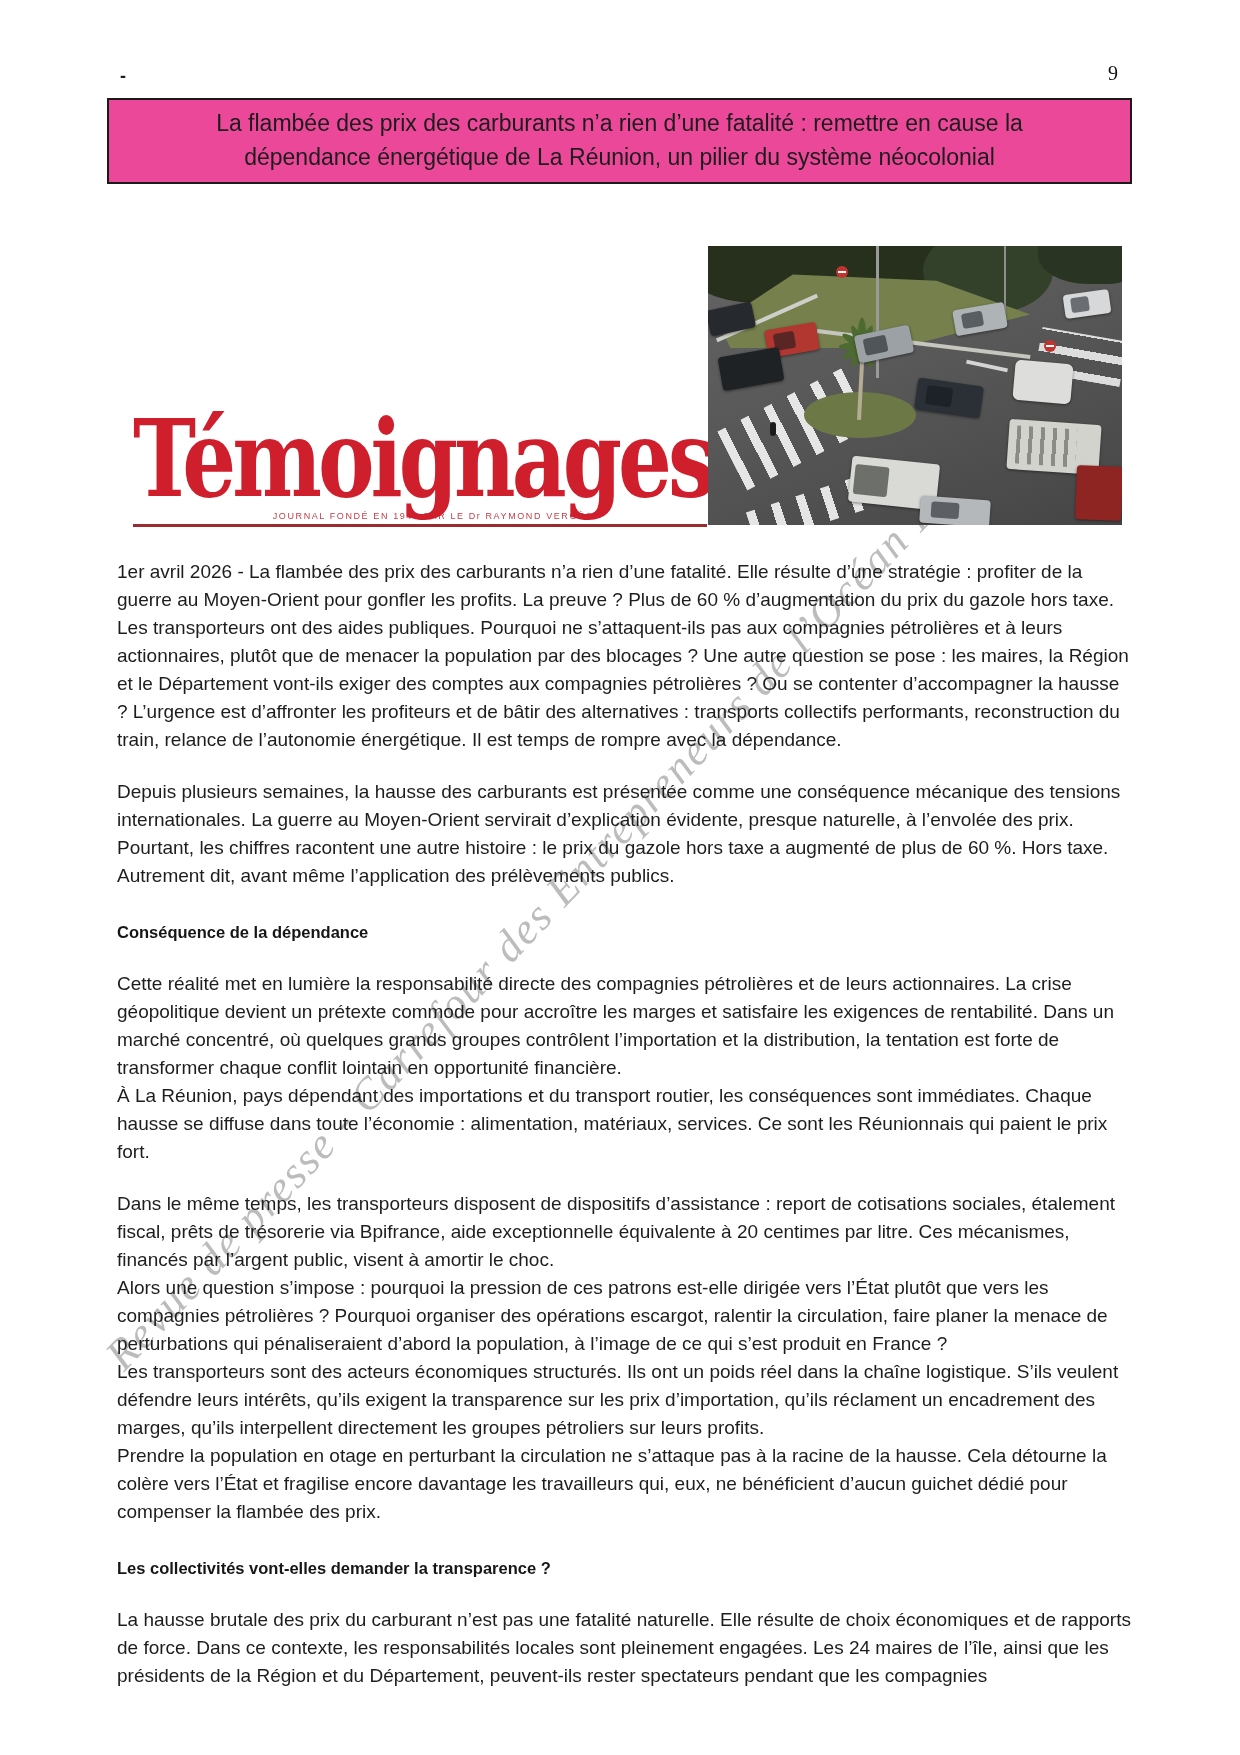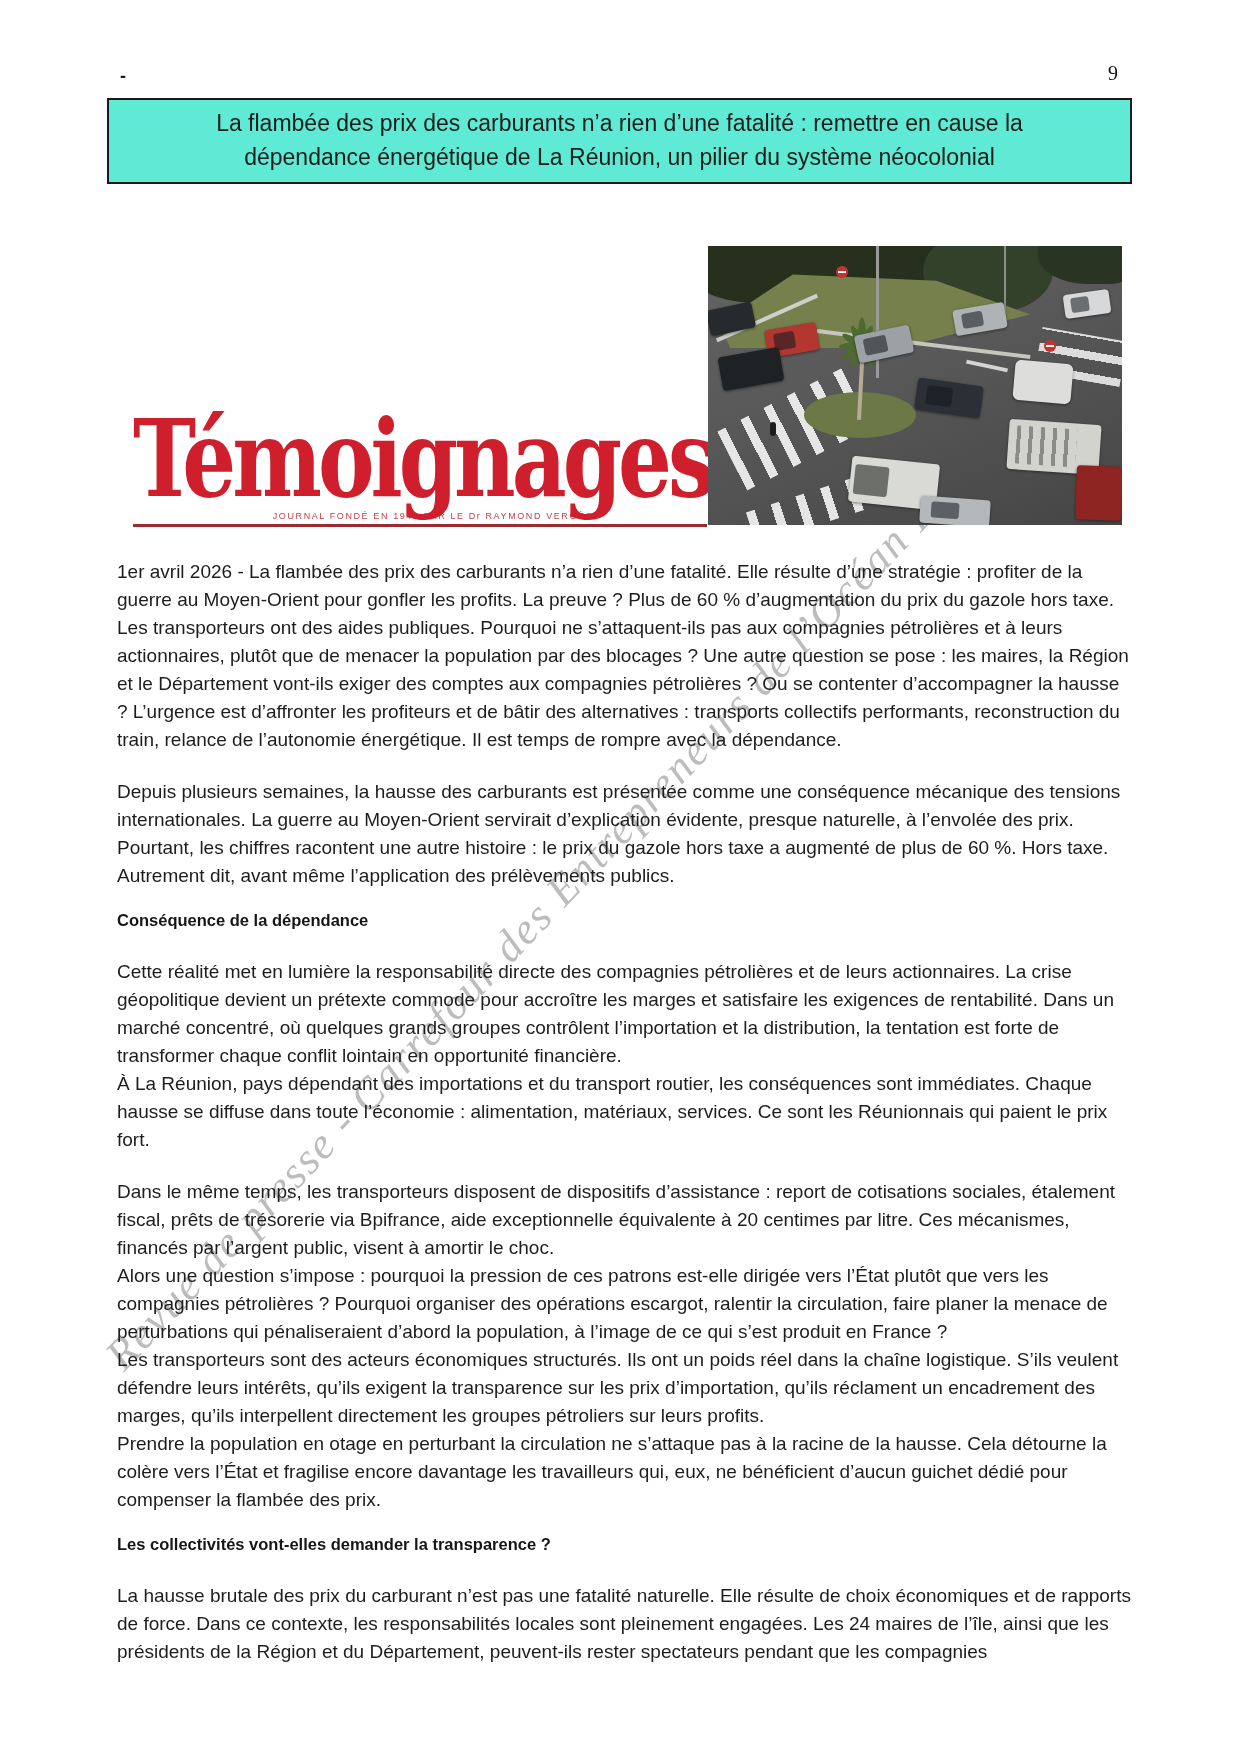--- a/index.html
+++ b/index.html
@@ -34,21 +34,21 @@
   .dash{position:absolute;left:13px;top:66px;font-size:18px;font-weight:bold;}
   .pagenum{position:absolute;right:14px;top:62px;font-family:"Liberation Serif",serif;font-size:20px;color:#111;}
   
   .title-box{
     position:relative;z-index:1;
     border:2px solid #1a1a1a;
     text-align:center;
     font-size:23px;line-height:34px;
     padding:6px 4px 8px 4px;
     color:#1c1c1c;
-    background:#5eead4;
+    background:#ec4899;
   }
   
   .media-row{position:relative;z-index:2;height:312px;margin-top:31px;text-align:center;}
   .masthead{position:absolute;left:26px;bottom:0;width:600px;}
   .logo-text{
     font-family:"DejaVu Serif",serif;
     font-weight:bold;
     color:#cf1f2c;
     font-size:106px;
     line-height:0.92;
@@ -82,21 +82,21 @@
   .noentry{position:absolute;width:12px;height:12px;border-radius:50%;background:#c23430;}
   .noentry:after{content:"";position:absolute;left:2px;top:5px;width:8px;height:2px;background:#fff;}
   
   .article{position:relative;z-index:1;margin-top:31px;padding-left:10px;}
   .article p{
     margin:24px 0 0 0;
     font-size:19px;line-height:28px;
     white-space:pre-wrap;
   }
   .article h3{
-    margin:16px 0 0 0;
+    margin:28px 0 0 0;
     font-size:16.5px;line-height:28px;
     font-weight:bold;color:#161616;
   }
   .article p:first-child{margin-top:0;}
 </style>
 </head>
 <body>
 
 <div class="page">
 

